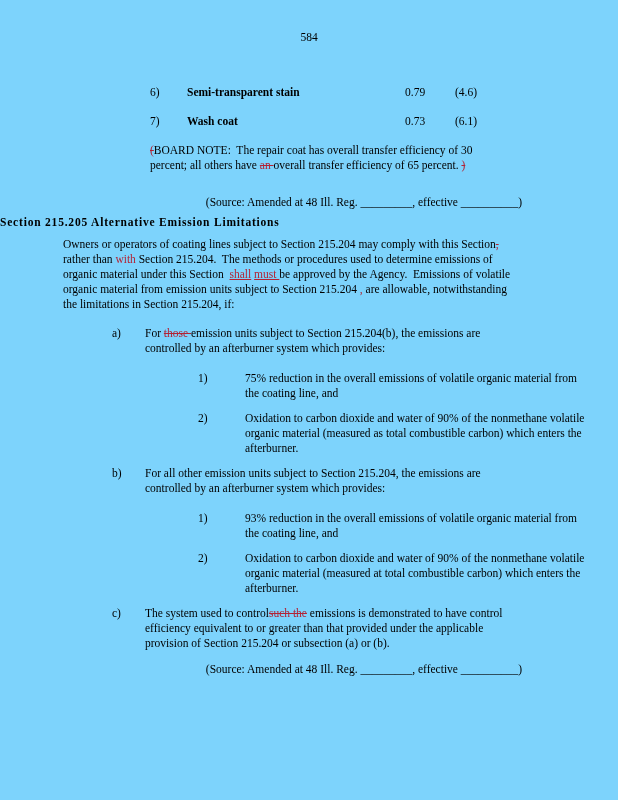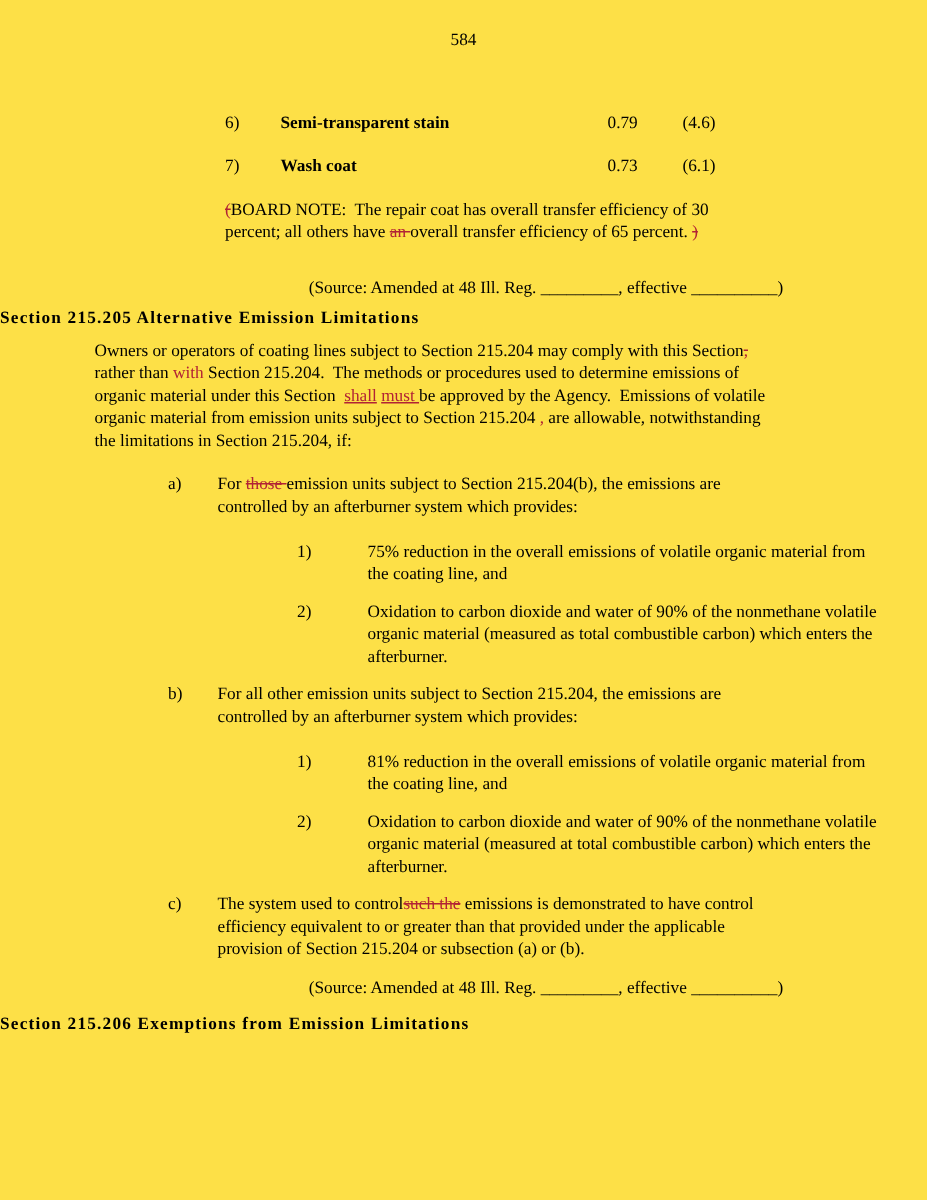--- a/index.html
+++ b/index.html
@@ -1,22 +1,22 @@
 <!DOCTYPE html>
 <html style="--edit-red: #b22335;"><head>
 <meta charset="utf-8">
 <style>
   html, body { margin:0; padding:0; background:#ffffff; }
   .page {
     position: relative;
     width: 618px;
     height: 800px;
     box-sizing: border-box;
-    padding-top: 20px;
-    background: #fde047;
+    padding-top: 30px;
+    background: #7dd3fc;
     color: #000000;
     font-family: "Liberation Serif", "DejaVu Serif", serif;
     font-size: 11.5px;
     line-height: 15px;
     overflow: hidden;
   }
   .pagenum { text-align: center; }
 
   .coat-table { margin: 40px 0 0 150px; }
   .trow { display: flex; margin-bottom: 14px; }
@@ -108,35 +108,34 @@
   </div>
 
   <div class="item item-l1 mt10">
     <span class="lbl">b)</span>
     <span class="body">For all other emission units subject to Section 215.204, the emissions are
 controlled by an afterburner system which provides:</span>
   </div>
 
   <div class="item item-l2 mt15">
     <span class="lbl">1)</span>
-    <span class="body">81% reduction in the overall emissions of volatile organic material from
+    <span class="body">93% reduction in the overall emissions of volatile organic material from
 the coating line, and</span>
   </div>
 
   <div class="item item-l2 mt10">
     <span class="lbl">2)</span>
     <span class="body">Oxidation to carbon dioxide and water of 90% of the nonmethane volatile
 organic material (measured at total combustible carbon) which enters the
 afterburner.</span>
   </div>
 
   <div class="item item-l1 mt10">
     <span class="lbl">c)</span>
     <span class="body"><span>The system used to control</span><span class="run-del">such the</span><span> emissions is demonstrated to have control
 efficiency equivalent to or greater than that provided under the applicable
 provision of Section 215.204 or subsection (a) or (b).</span></span>
   </div>
 
   <div class="source source-2">(Source:  Amended at 48 Ill. Reg. _________, effective __________)</div>
 
-  <div class="heading heading-206">Section 215.206  Exemptions from Emission Limitations</div>
 
 </div>
 
 </body></html>

